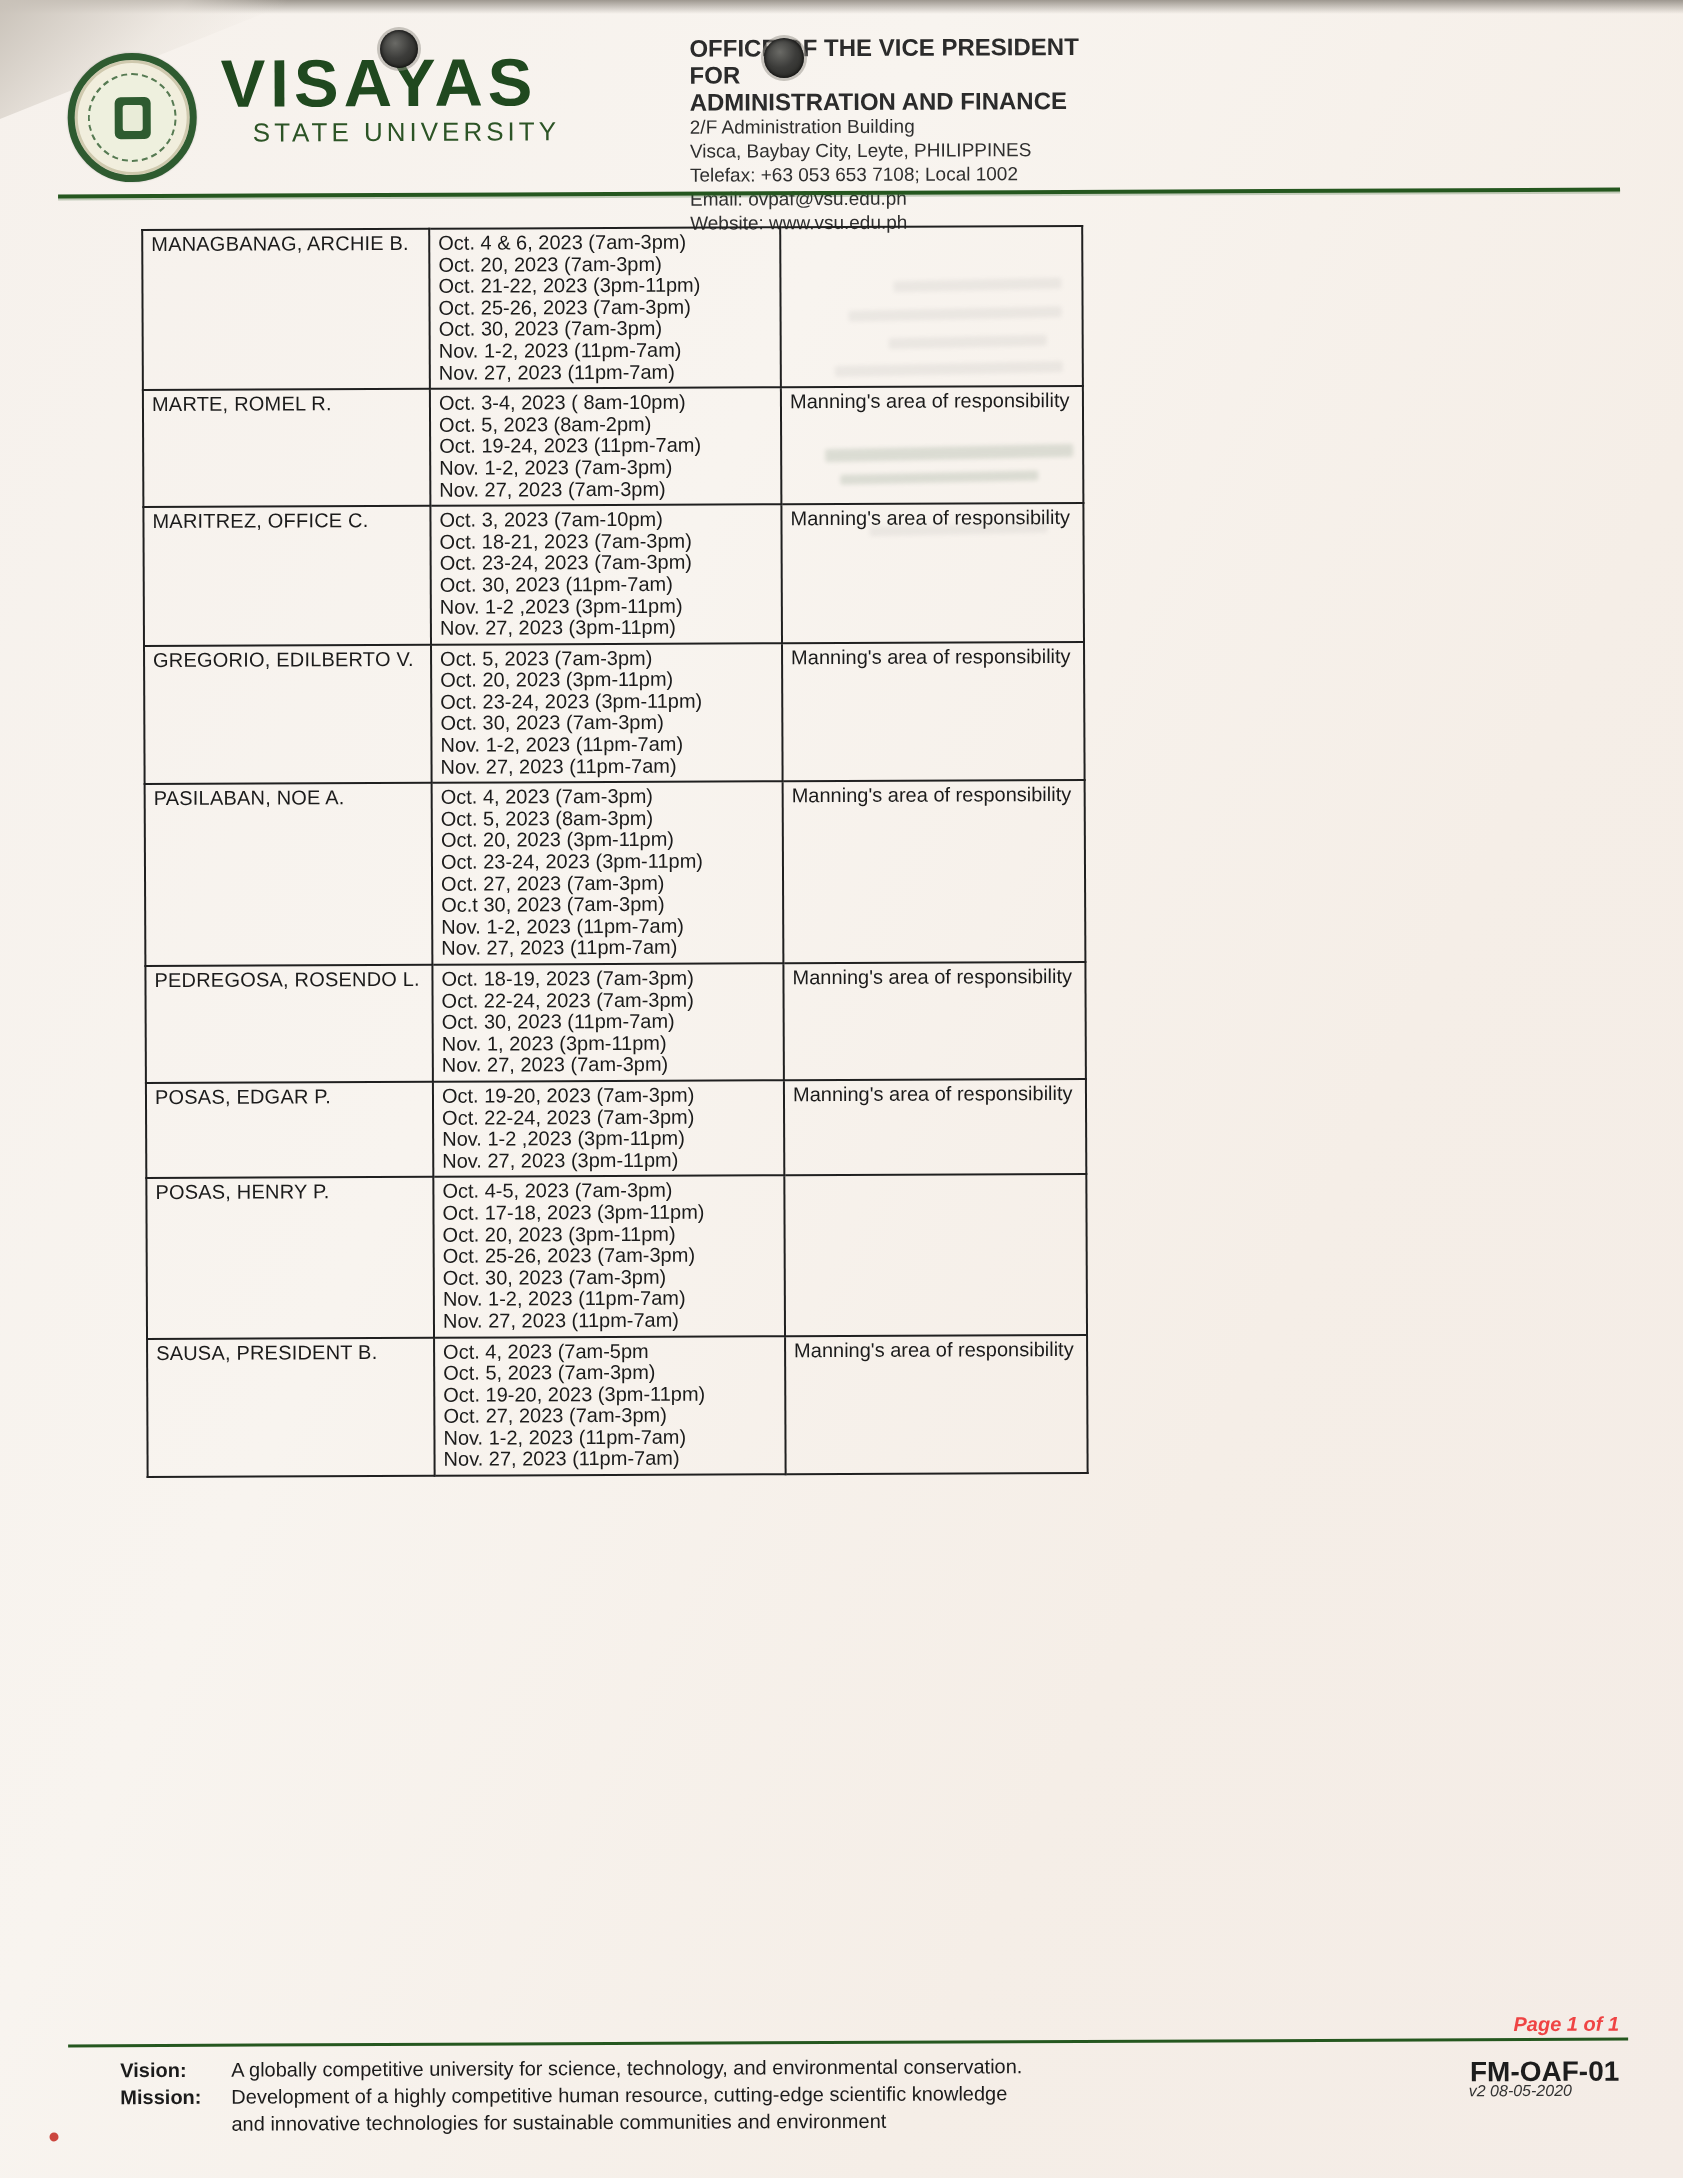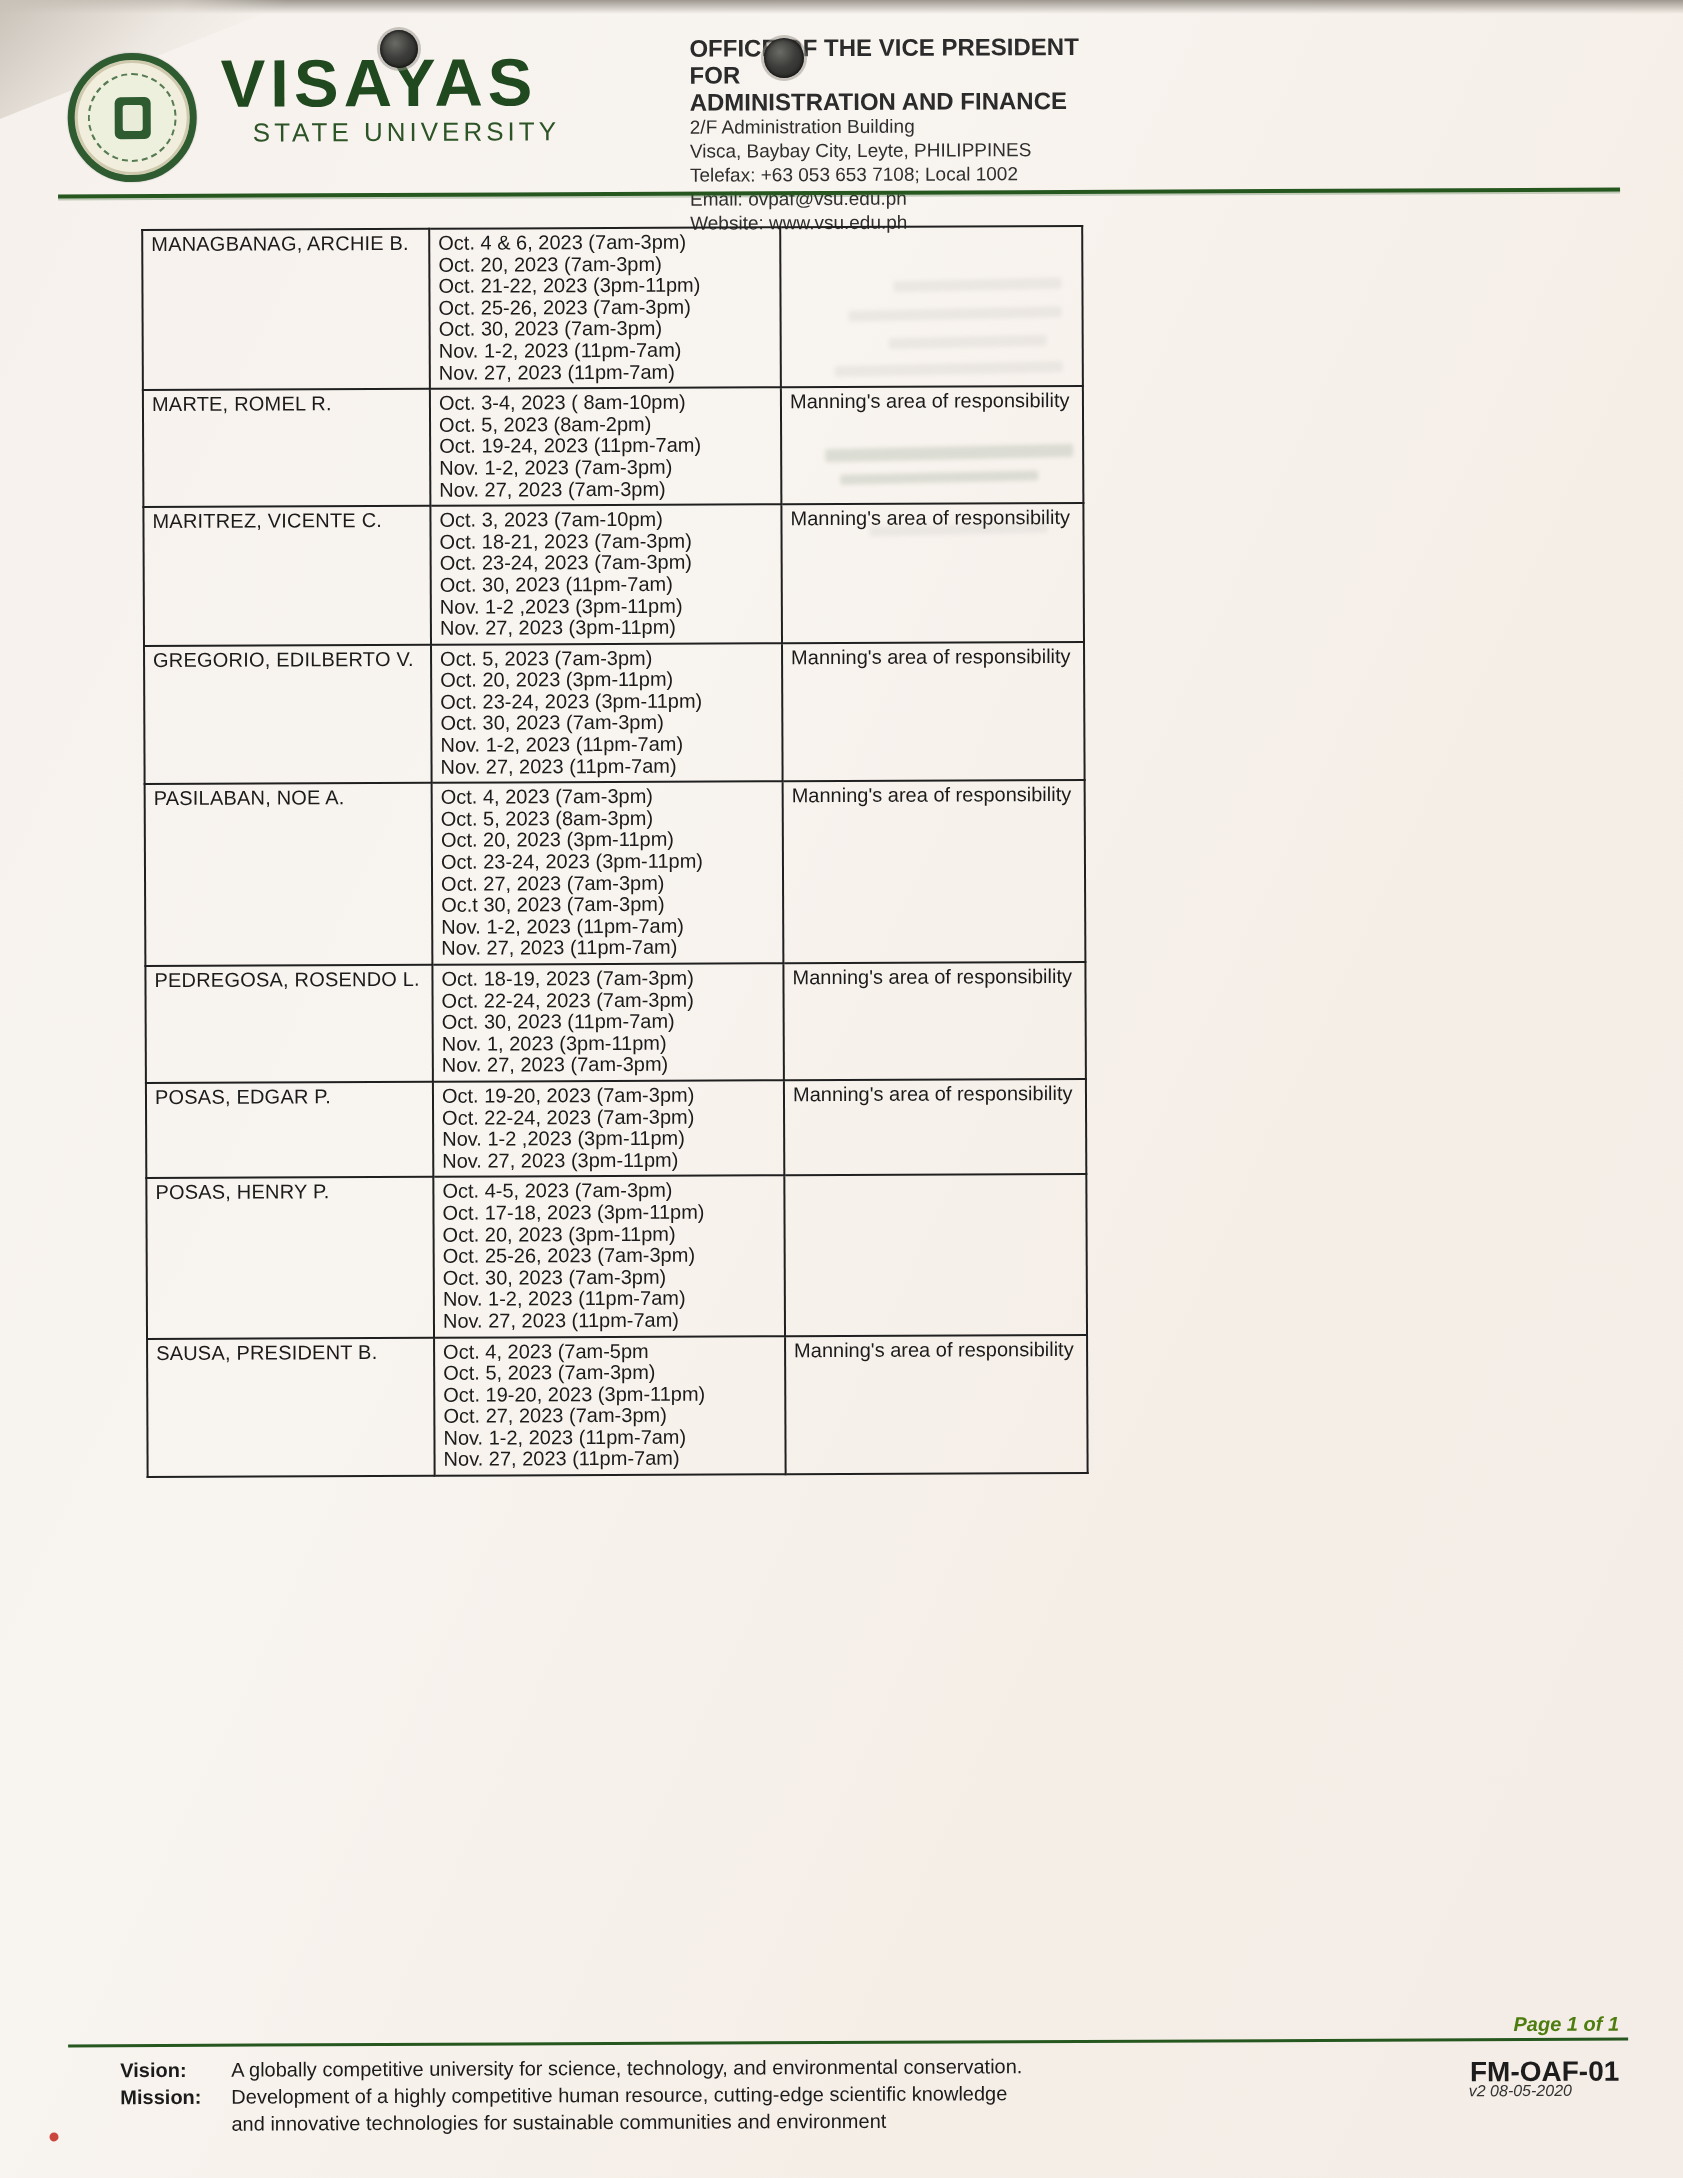--- a/index.html
+++ b/index.html
@@ -49,21 +49,21 @@
   
   .ghost{position:absolute;background:#7d7d7d;opacity:.10;filter:blur(2px);border-radius:2px;
     transform:rotate(-1deg);pointer-events:none;}
   .ghost.green{background:#4d6a4f;opacity:.16;}
   .dot-artifact{position:absolute;left:44px;top:2129px;width:9px;height:9px;border-radius:50%;
     background:#c3271e;opacity:.85;}
 
   
   .footer-line{position:absolute;left:63px;top:2041px;width:1560px;height:3px;background:#25571f;}
   .page-num{position:absolute;left:1416px;top:2016px;width:198px;text-align:right;
-    font-size:20px;font-style:italic;font-weight:bold;color:#4d7c0f;}
+    font-size:20px;font-style:italic;font-weight:bold;color:#ef4444;}
   .form-code{position:absolute;left:1416px;top:2059px;width:198px;text-align:right;
     font-size:28px;font-weight:bold;color:#1d1d1d;}
   .form-ver{position:absolute;left:1416px;top:2085px;width:198px;text-align:center;
     font-size:16px;font-style:italic;color:#333;}
   .vm-row{position:absolute;left:115px;width:1188px;font-size:20px;line-height:25px;}
   .vm-label{display:inline-block;width:111px;font-weight:bold;vertical-align:top;}
   .vm-text{display:inline-block;width:990px;vertical-align:top;}
   .vision-row{top:2055px;}
   .mission-row{top:2082px;}
   .mission-cont{position:absolute;left:226px;top:2109px;width:990px;font-size:20px;line-height:25px;
@@ -124,21 +124,21 @@
           <td class="sched-cell">
             <div>Oct. 3-4, 2023 ( 8am-10pm)</div>
             <div>Oct. 5, 2023 (8am-2pm)</div>
             <div>Oct. 19-24, 2023 (11pm-7am)</div>
             <div>Nov. 1-2, 2023 (7am-3pm)</div>
             <div>Nov. 27, 2023 (7am-3pm)</div>
           </td>
           <td class="resp-cell">Manning's area of responsibility</td>
         </tr>
         <tr>
-          <td class="name-cell">MARITREZ, VICENTE C.</td>
+          <td class="name-cell">MARITREZ, OFFICE C.</td>
           <td class="sched-cell">
             <div>Oct. 3, 2023 (7am-10pm)</div>
             <div>Oct. 18-21, 2023 (7am-3pm)</div>
             <div>Oct. 23-24, 2023 (7am-3pm)</div>
             <div>Oct. 30, 2023 (11pm-7am)</div>
             <div>Nov. 1-2 ,2023 (3pm-11pm)</div>
             <div>Nov. 27, 2023 (3pm-11pm)</div>
           </td>
           <td class="resp-cell">Manning's area of responsibility</td>
         </tr>

